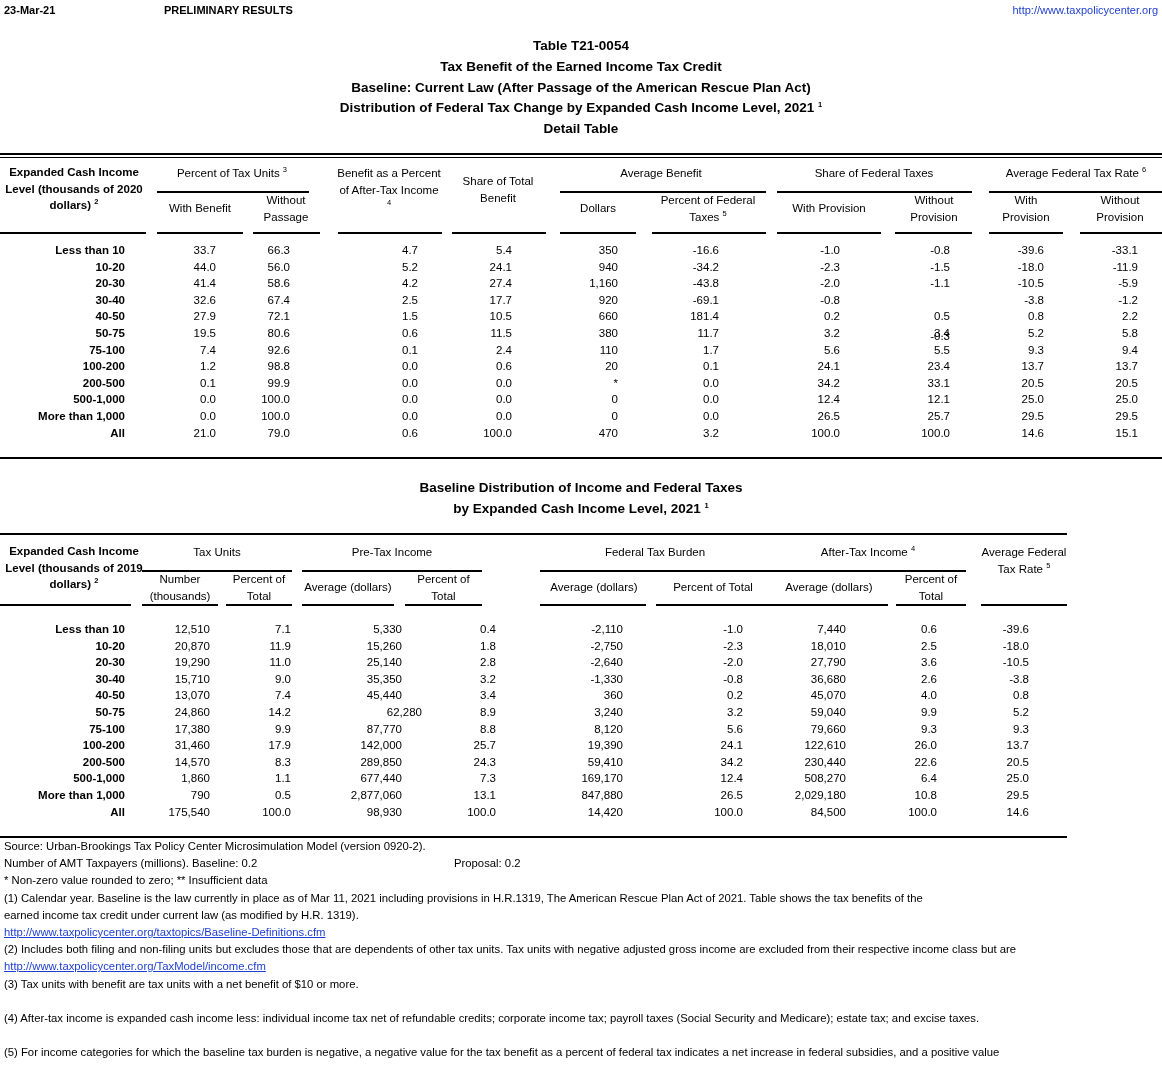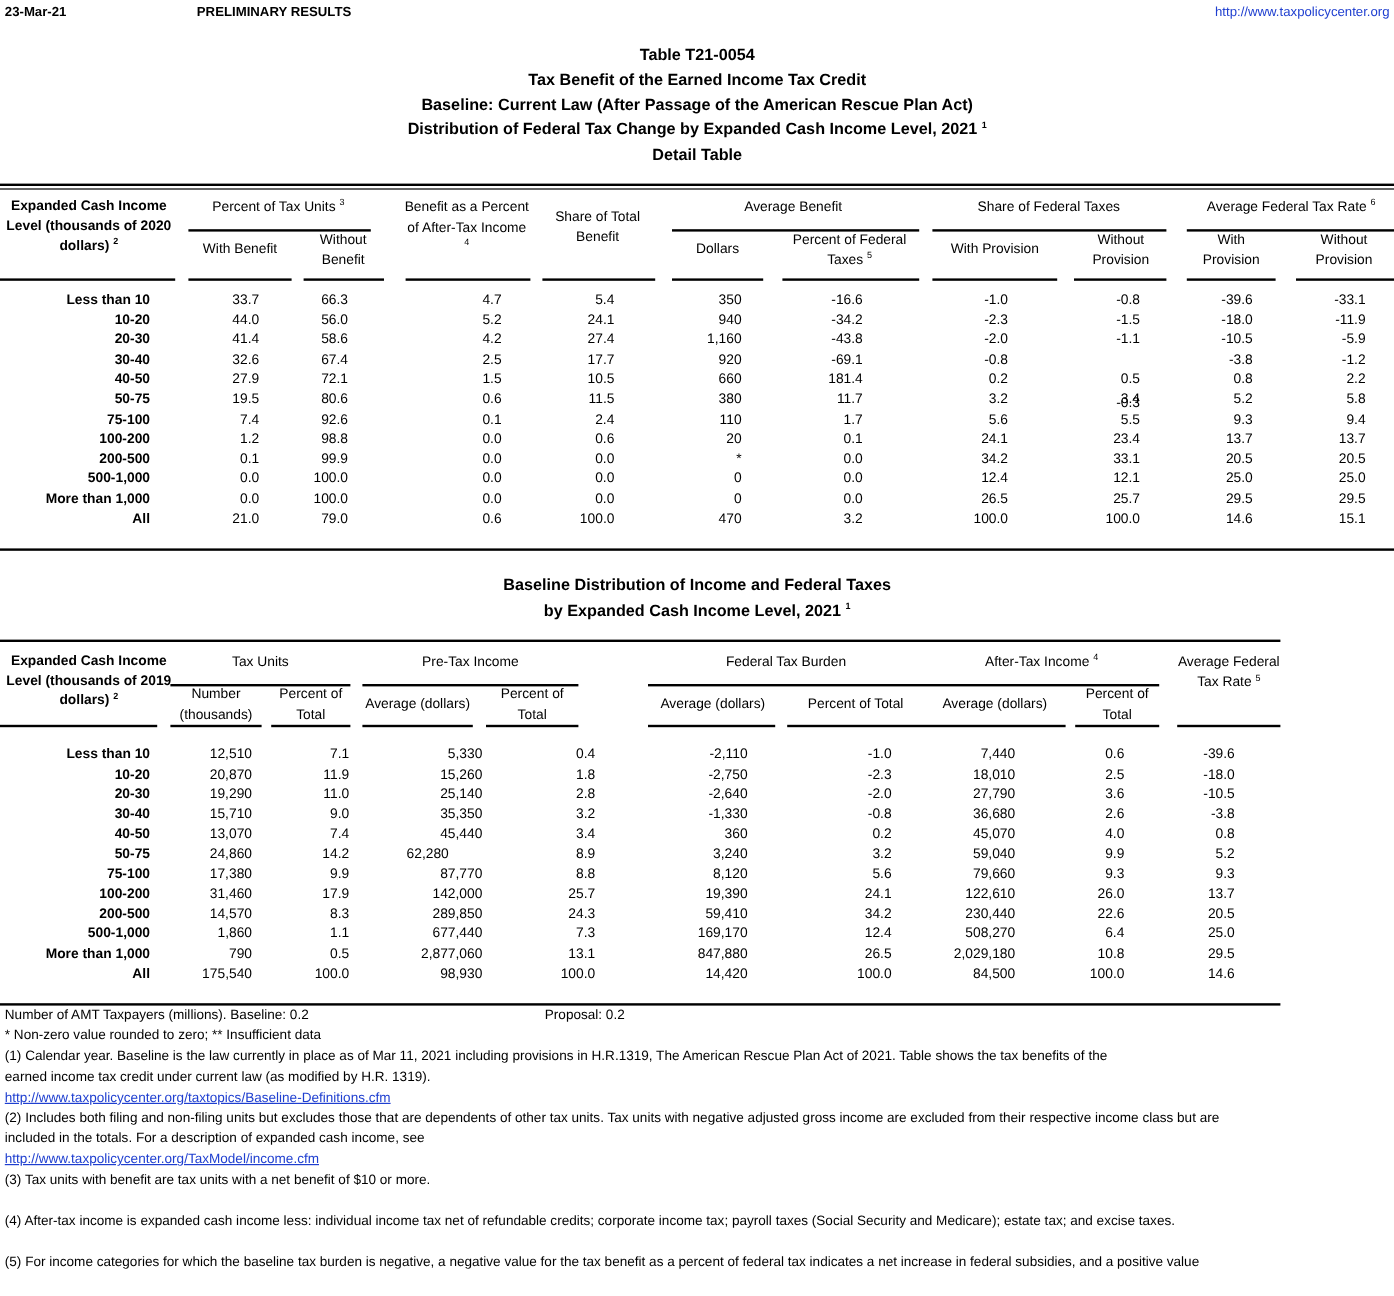--- a/index.html
+++ b/index.html
@@ -51,21 +51,21 @@
   <div class="hcell bold" style="left:0; top:164px; width:148px;">
     <span>Expanded Cash Income Level (thousands of 2020 dollars)</span> <sup>2</sup>
   </div>
   <div class="uline" style="left:0; top:232px; width:146px;"></div>
 
   <div class="hcell" style="left:156px; top:165px; width:152px;">
     <span>Percent of Tax Units</span> <sup>3</sup>
   </div>
   <div class="uline" style="left:157px; top:191px; width:152px;"></div>
   <div class="hcell" style="left:157px; top:200px; width:86px;">With Benefit</div>
-  <div class="hcell" style="left:252px; top:192px; width:68px;">Without Benefit</div>
+  <div class="hcell" style="left:252px; top:192px; width:68px;">Without Passage</div>
   <div class="uline" style="left:157px; top:232px; width:86px;"></div>
   <div class="uline" style="left:253px; top:232px; width:67px;"></div>
 
   <div class="hcell" style="left:336px; top:165px; width:106px;">
     <span>Benefit as a Percent of After-Tax Income</span> <sup>4</sup>
   </div>
   <div class="uline" style="left:338px; top:232px; width:104px;"></div>
 
   <div class="hcell" style="left:450px; top:173px; width:96px;">Share of Total Benefit</div>
   <div class="uline" style="left:452px; top:232px; width:94px;"></div>
@@ -363,21 +363,21 @@
         <span class="cell " style="right: 539px;">360</span>
         <span class="cell " style="right: 419px;">0.2</span>
         <span class="cell " style="right: 316px;">45,070</span>
         <span class="cell " style="right: 225px;">4.0</span>
         <span class="cell " style="right: 133px;">0.8</span>
       </div>
       <div class="row" style="top: 704px; width: 1162px;">
         <span class="cell label" style="right: 1037px;">50-75</span>
         <span class="cell " style="right: 952px;">24,860</span>
         <span class="cell " style="right: 871px;">14.2</span>
-        <span class="cell " style="right: 788px;">62,280</span>
+        <span class="cell " style="right: 740px;">62,280</span>
         <span class="cell " style="right: 666px;">8.9</span>
         <span class="cell " style="right: 539px;">3,240</span>
         <span class="cell " style="right: 419px;">3.2</span>
         <span class="cell " style="right: 316px;">59,040</span>
         <span class="cell " style="right: 225px;">9.9</span>
         <span class="cell " style="right: 133px;">5.2</span>
       </div>
       <div class="row" style="top: 720.6px; width: 1162px;">
         <span class="cell label" style="right: 1037px;">75-100</span>
         <span class="cell " style="right: 952px;">17,380</span>
@@ -449,29 +449,29 @@
         <span class="cell " style="right: 316px;">84,500</span>
         <span class="cell " style="right: 225px;">100.0</span>
         <span class="cell " style="right: 133px;">14.6</span>
       </div>
     </div>
 
   <div class="hr" style="top:836px; width:1067px; height:1.5px;"></div>
 </div>
 
 <div class="abs notes" style="top:838px;">
+  <div>Source: Urban-Brookings Tax Policy Center Microsimulation Model (version 0920-2).</div>
   <div style="position:relative;">
     <span>Number of AMT Taxpayers (millions).  Baseline: 0.2</span>
     <span style="position:absolute; left:450px;">Proposal: 0.2</span>
   </div>
   <div>* Non-zero value rounded to zero; ** Insufficient data</div>
   <div>(1) Calendar year. Baseline is the law currently in place as of Mar 11, 2021 including provisions in H.R.1319, The American Rescue Plan Act of 2021. Table shows the tax benefits of the</div>
   <div>earned income tax credit under current law (as modified by H.R. 1319).</div>
   <div class="link">http://www.taxpolicycenter.org/taxtopics/Baseline-Definitions.cfm</div>
   <div>(2) Includes both filing and non-filing units but excludes those that are dependents of other tax units. Tax units with negative adjusted gross income are excluded from their respective income class but are</div>
-  <div>included in the totals. For a description of expanded cash income, see</div>
   <div class="link">http://www.taxpolicycenter.org/TaxModel/income.cfm</div>
   <div>(3) Tax units with benefit are tax units with a net benefit of $10 or more.</div>
   <div style="height:17.2px;"></div>
   <div>(4) After-tax income is expanded cash income less: individual income tax net of refundable credits; corporate income tax; payroll taxes (Social Security and Medicare); estate tax; and excise taxes.</div>
   <div style="height:17.2px;"></div>
   <div>(5) For income categories for which the baseline tax burden is negative, a negative value for the tax benefit as a percent of federal tax indicates a net increase in federal subsidies, and a positive value</div>
 </div>
 
 </body></html>

